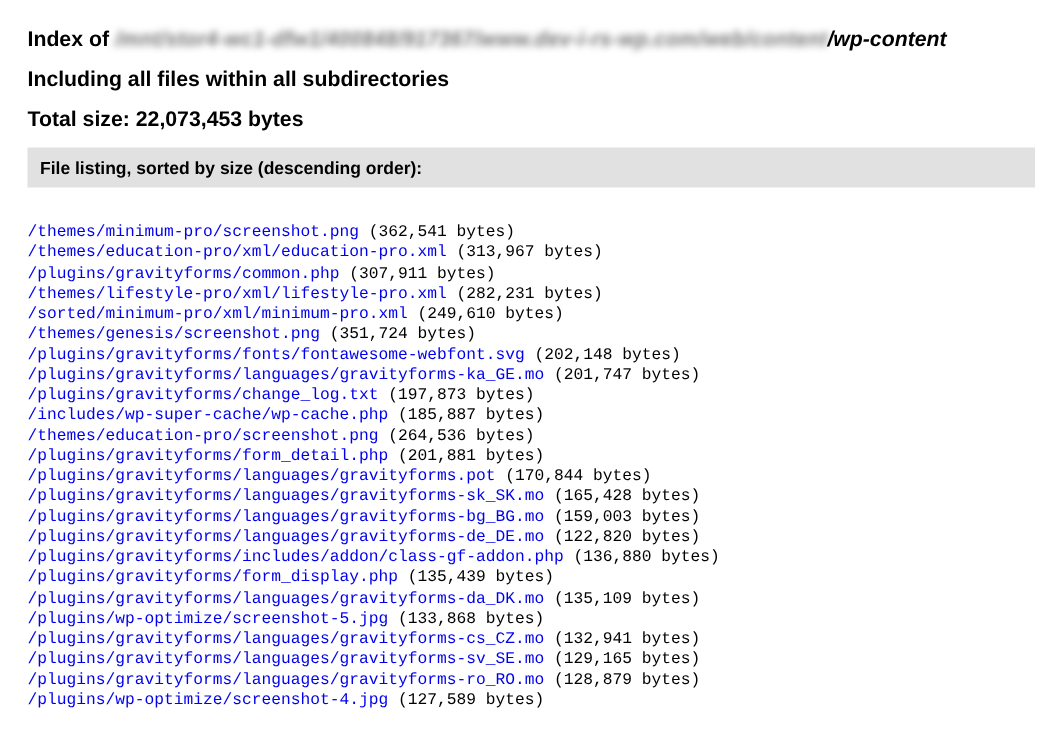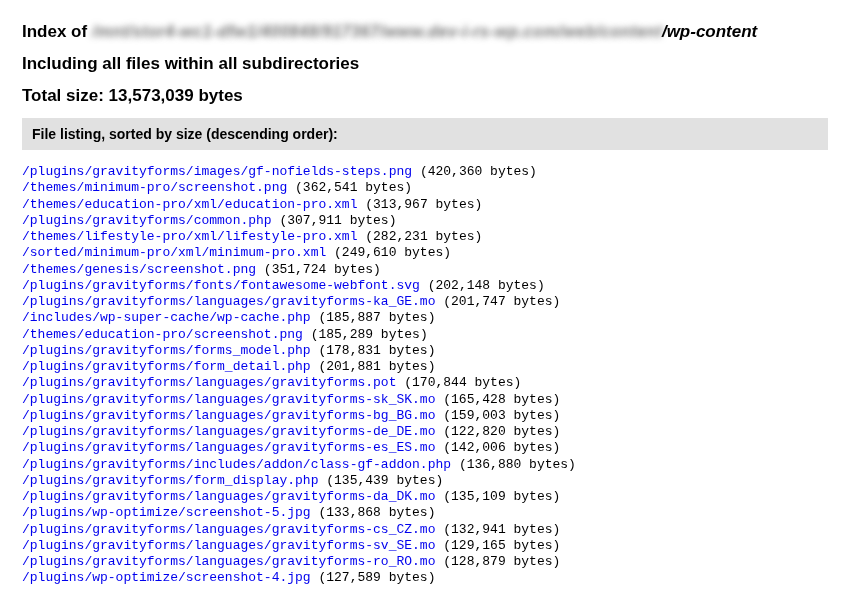--- a/index.html
+++ b/index.html
@@ -23,21 +23,21 @@
       color: transparent;
       text-shadow: 0 0 6px rgba(0,0,0,0.55);
       user-select: none;
     }
     .listing-header {
       background: #e1e1e1;
       padding: 8px 10px;
       font-weight: bold;
       font-size: 14px;
       margin-top: 6px;
-      margin-bottom: 14px;
+      margin-bottom: 28px;
     }
     .file-list {
       font-family: "Courier New", Courier, monospace;
       font-size: 13px;
       line-height: 1.25;
     }
     .file-row {
       white-space: nowrap;
     }
     .file-link {
@@ -51,44 +51,42 @@
 </head>
 <body>
 
 <div class="heading">
   <span>Index of </span><span class="heading-path"><span class="blurred-part">/mnt/stor4-wc1-dfw1/400848/917367/www.dev-i-rs-wp.com/web/content</span><span>/wp-content</span></span>
 </div>
 
 <div class="heading">Including all files within all subdirectories</div>
 
 <div class="heading">
-  <span>Total size: </span><span>13,573,039 bytes</span>
+  <span>Total size: </span><span>22,073,453 bytes</span>
 </div>
 
 <div class="listing-header">File listing, sorted by size (descending order):</div>
 
 <div class="file-list" id="file-list">
-    <div class="file-row"><a class="file-link" href="#">/plugins/gravityforms/images/gf-nofields-steps.png</a><span class="file-size"> (420,360 bytes)</span></div>
     <div class="file-row"><a class="file-link" href="#">/themes/minimum-pro/screenshot.png</a><span class="file-size"> (362,541 bytes)</span></div>
     <div class="file-row"><a class="file-link" href="#">/themes/education-pro/xml/education-pro.xml</a><span class="file-size"> (313,967 bytes)</span></div>
     <div class="file-row"><a class="file-link" href="#">/plugins/gravityforms/common.php</a><span class="file-size"> (307,911 bytes)</span></div>
     <div class="file-row"><a class="file-link" href="#">/themes/lifestyle-pro/xml/lifestyle-pro.xml</a><span class="file-size"> (282,231 bytes)</span></div>
     <div class="file-row"><a class="file-link" href="#">/sorted/minimum-pro/xml/minimum-pro.xml</a><span class="file-size"> (249,610 bytes)</span></div>
     <div class="file-row"><a class="file-link" href="#">/themes/genesis/screenshot.png</a><span class="file-size"> (351,724 bytes)</span></div>
     <div class="file-row"><a class="file-link" href="#">/plugins/gravityforms/fonts/fontawesome-webfont.svg</a><span class="file-size"> (202,148 bytes)</span></div>
     <div class="file-row"><a class="file-link" href="#">/plugins/gravityforms/languages/gravityforms-ka_GE.mo</a><span class="file-size"> (201,747 bytes)</span></div>
+    <div class="file-row"><a class="file-link" href="#">/plugins/gravityforms/change_log.txt</a><span class="file-size"> (197,873 bytes)</span></div>
     <div class="file-row"><a class="file-link" href="#">/includes/wp-super-cache/wp-cache.php</a><span class="file-size"> (185,887 bytes)</span></div>
-    <div class="file-row"><a class="file-link" href="#">/themes/education-pro/screenshot.png</a><span class="file-size"> (185,289 bytes)</span></div>
-    <div class="file-row"><a class="file-link" href="#">/plugins/gravityforms/forms_model.php</a><span class="file-size"> (178,831 bytes)</span></div>
+    <div class="file-row"><a class="file-link" href="#">/themes/education-pro/screenshot.png</a><span class="file-size"> (264,536 bytes)</span></div>
     <div class="file-row"><a class="file-link" href="#">/plugins/gravityforms/form_detail.php</a><span class="file-size"> (201,881 bytes)</span></div>
     <div class="file-row"><a class="file-link" href="#">/plugins/gravityforms/languages/gravityforms.pot</a><span class="file-size"> (170,844 bytes)</span></div>
     <div class="file-row"><a class="file-link" href="#">/plugins/gravityforms/languages/gravityforms-sk_SK.mo</a><span class="file-size"> (165,428 bytes)</span></div>
     <div class="file-row"><a class="file-link" href="#">/plugins/gravityforms/languages/gravityforms-bg_BG.mo</a><span class="file-size"> (159,003 bytes)</span></div>
     <div class="file-row"><a class="file-link" href="#">/plugins/gravityforms/languages/gravityforms-de_DE.mo</a><span class="file-size"> (122,820 bytes)</span></div>
-    <div class="file-row"><a class="file-link" href="#">/plugins/gravityforms/languages/gravityforms-es_ES.mo</a><span class="file-size"> (142,006 bytes)</span></div>
     <div class="file-row"><a class="file-link" href="#">/plugins/gravityforms/includes/addon/class-gf-addon.php</a><span class="file-size"> (136,880 bytes)</span></div>
     <div class="file-row"><a class="file-link" href="#">/plugins/gravityforms/form_display.php</a><span class="file-size"> (135,439 bytes)</span></div>
     <div class="file-row"><a class="file-link" href="#">/plugins/gravityforms/languages/gravityforms-da_DK.mo</a><span class="file-size"> (135,109 bytes)</span></div>
     <div class="file-row"><a class="file-link" href="#">/plugins/wp-optimize/screenshot-5.jpg</a><span class="file-size"> (133,868 bytes)</span></div>
     <div class="file-row"><a class="file-link" href="#">/plugins/gravityforms/languages/gravityforms-cs_CZ.mo</a><span class="file-size"> (132,941 bytes)</span></div>
     <div class="file-row"><a class="file-link" href="#">/plugins/gravityforms/languages/gravityforms-sv_SE.mo</a><span class="file-size"> (129,165 bytes)</span></div>
     <div class="file-row"><a class="file-link" href="#">/plugins/gravityforms/languages/gravityforms-ro_RO.mo</a><span class="file-size"> (128,879 bytes)</span></div>
     <div class="file-row"><a class="file-link" href="#">/plugins/wp-optimize/screenshot-4.jpg</a><span class="file-size"> (127,589 bytes)</span></div>
   </div>
 

